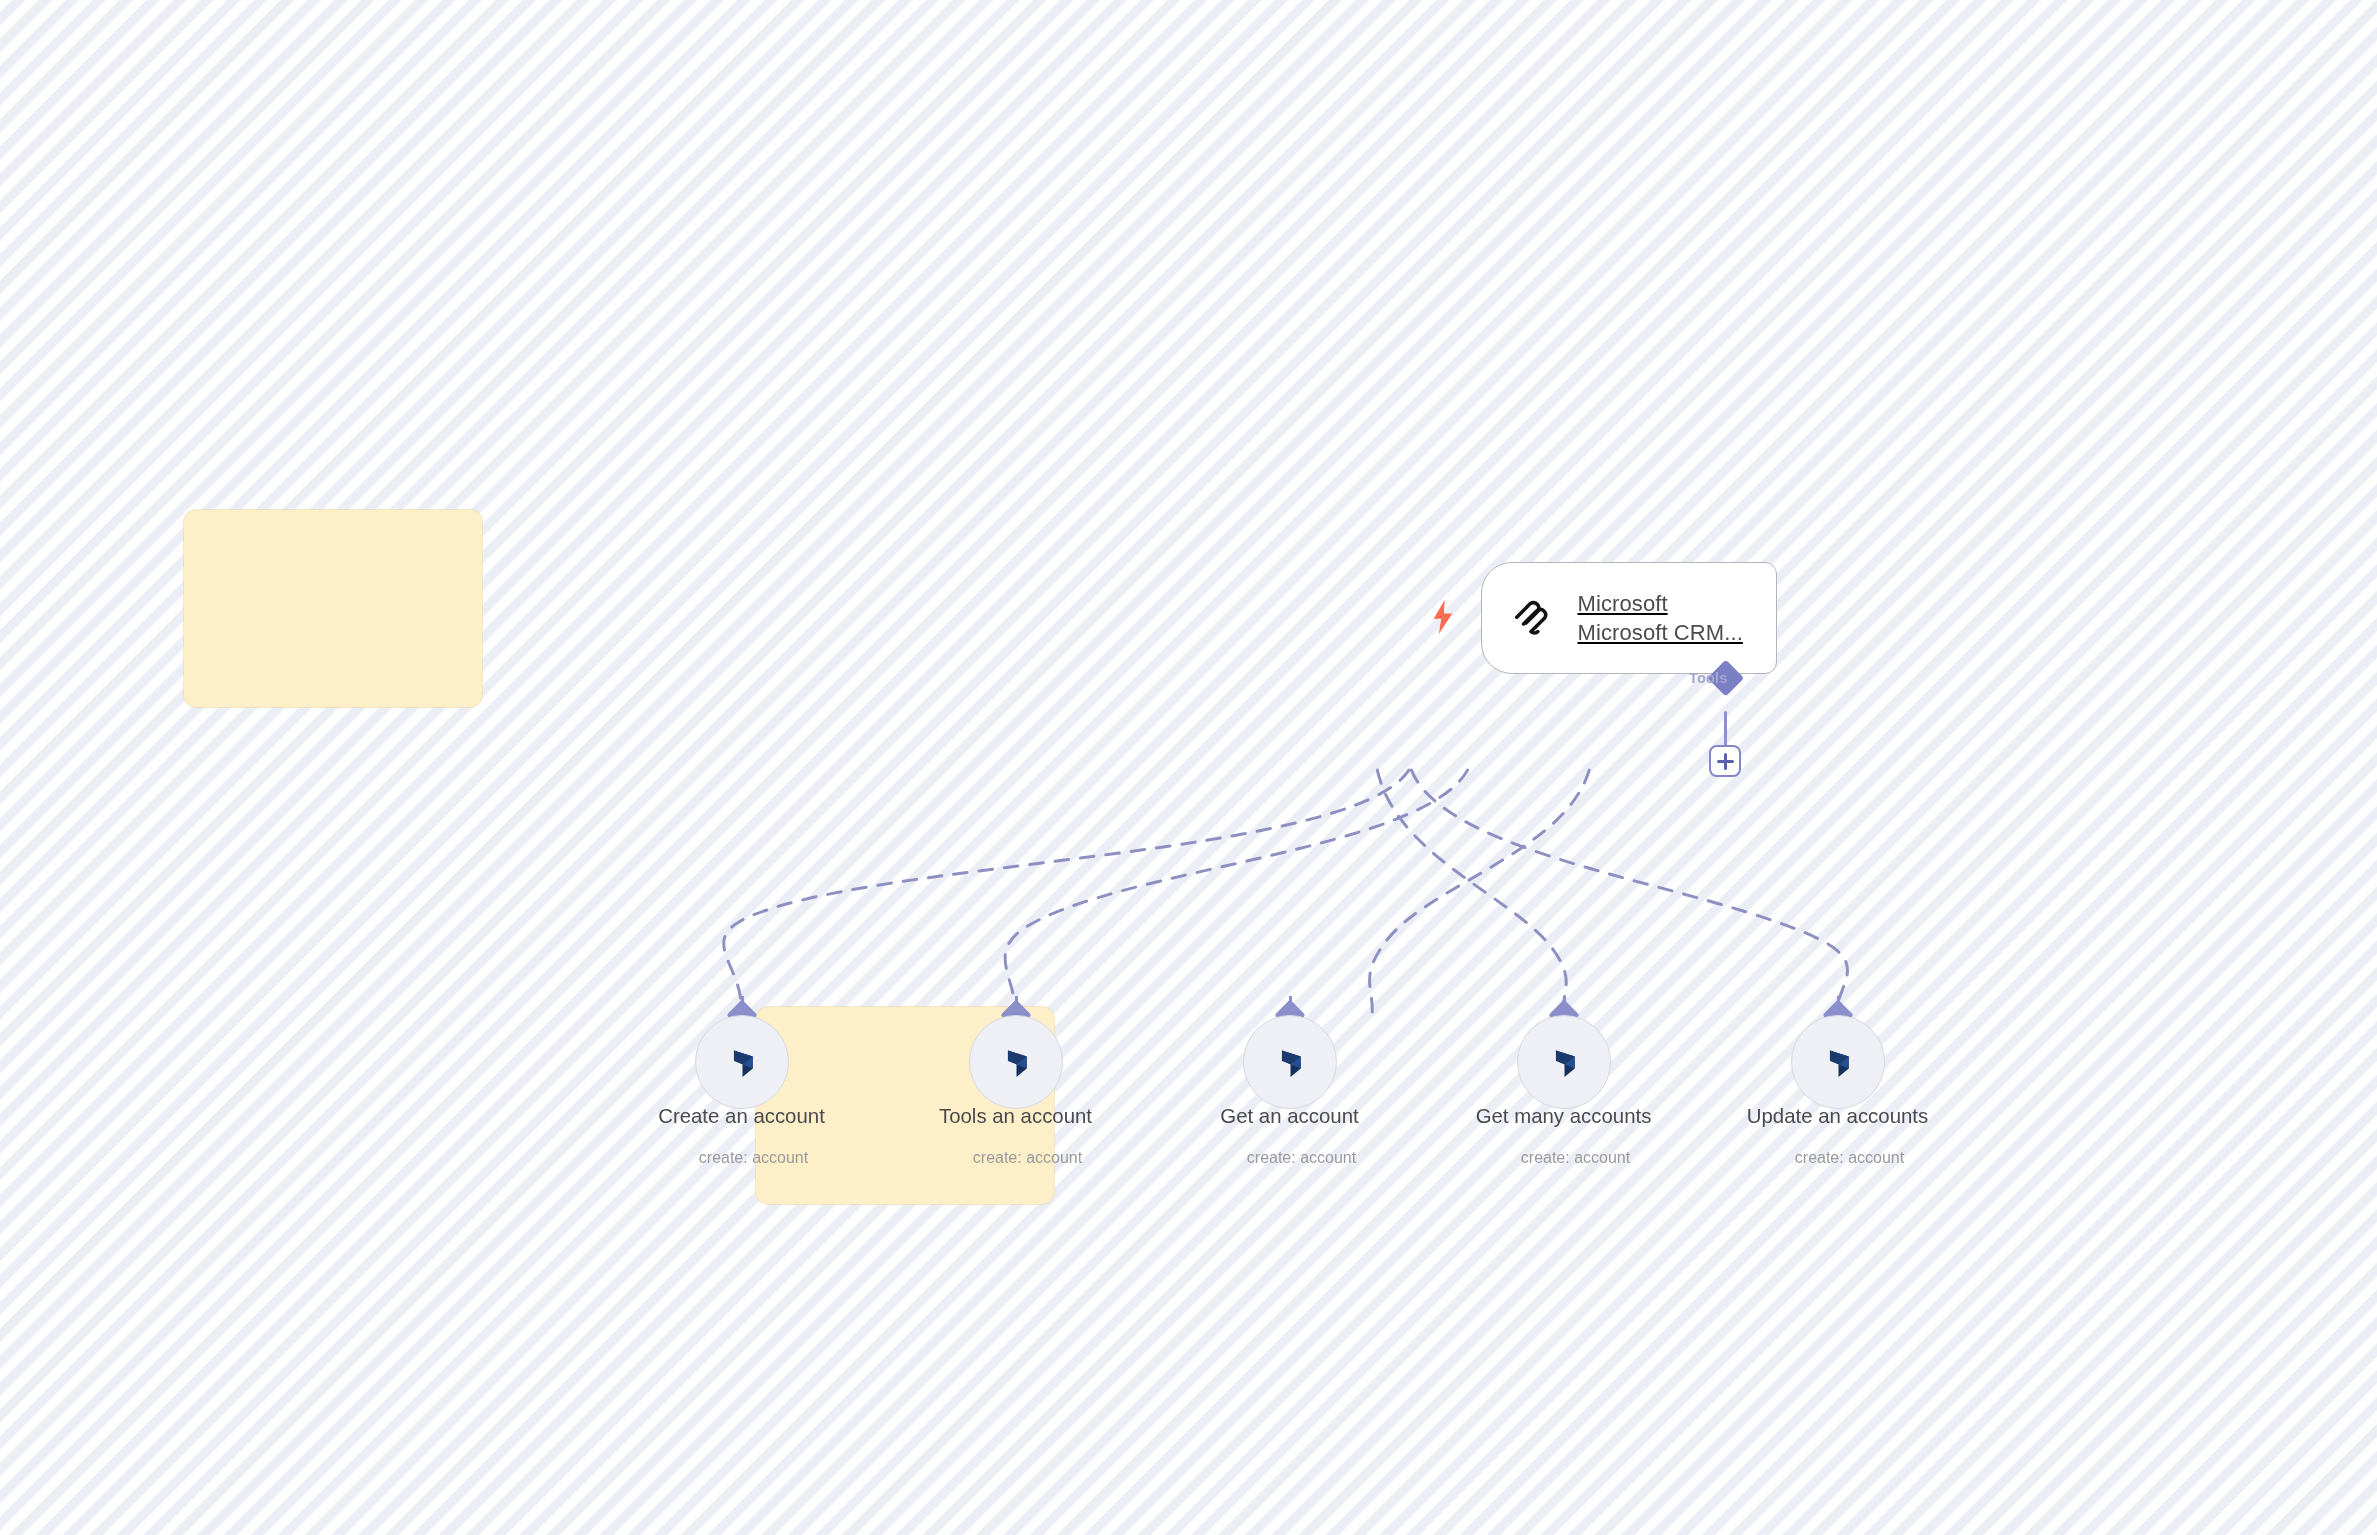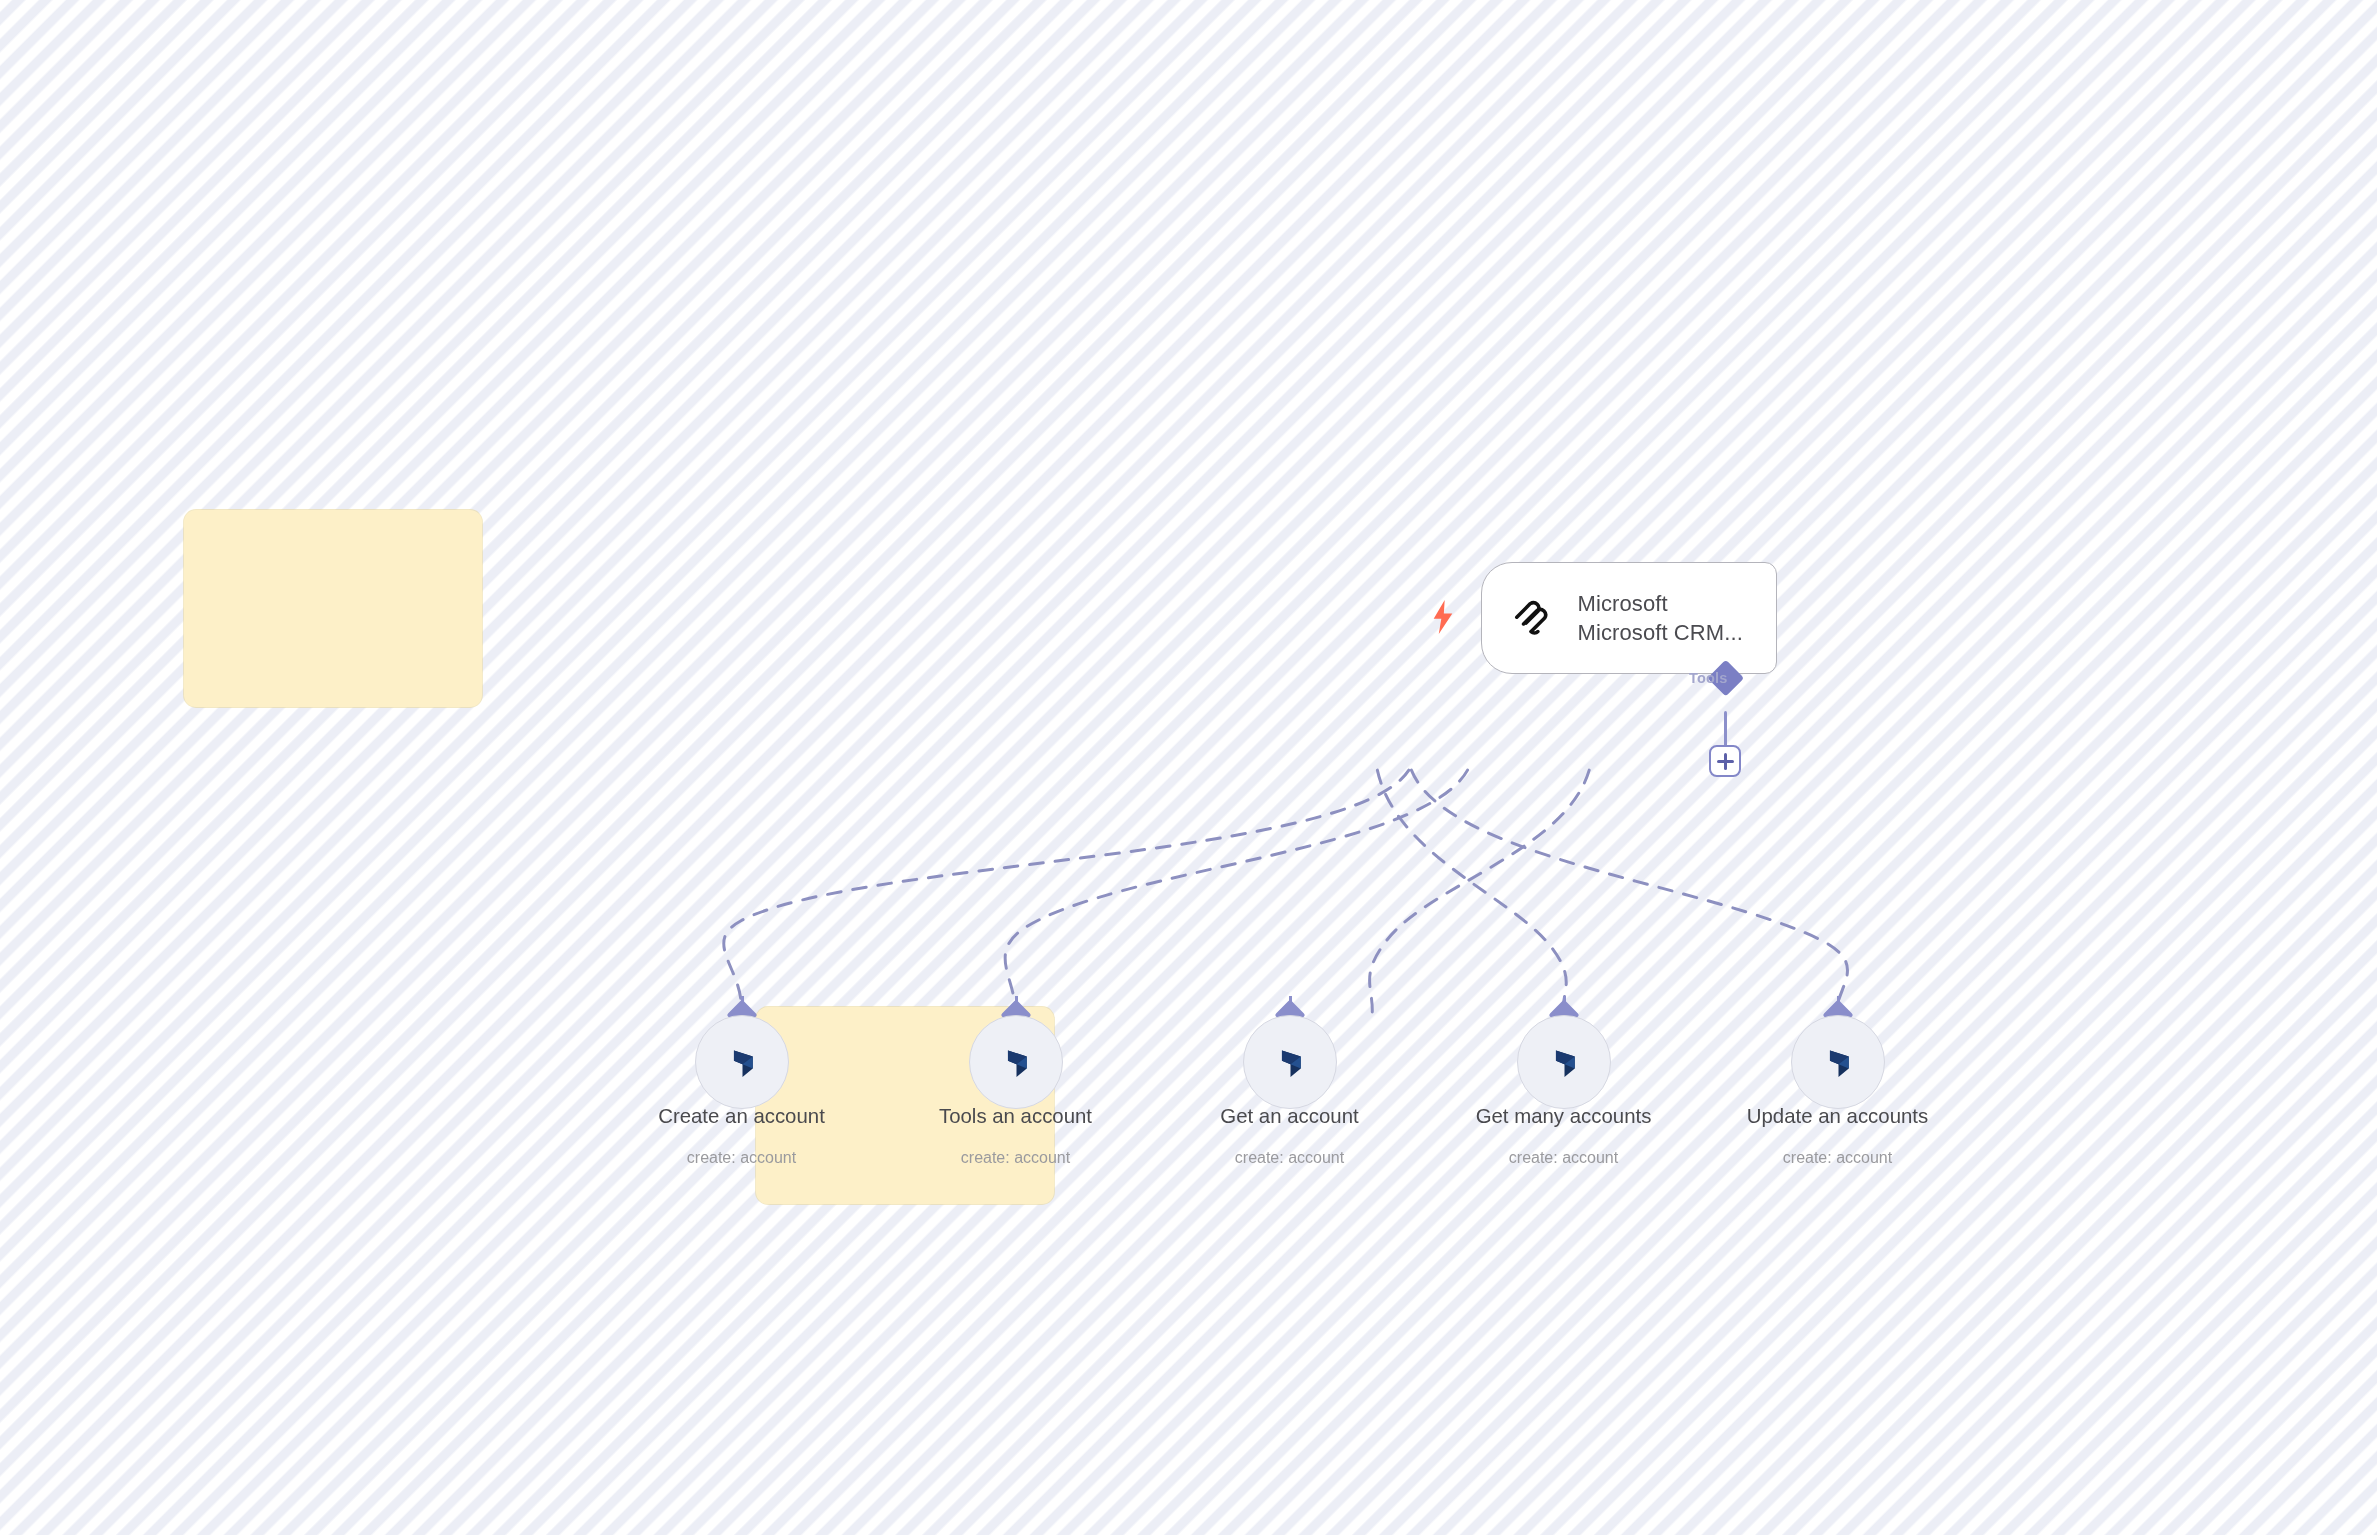--- a/index.html
+++ b/index.html
@@ -53,20 +53,21 @@
     width: 296px;
     height: 112px;
     background: #ffffff;
     border: 1.7px solid #b4b4bb;
     border-radius: 31px 12px 12px 31px;
     box-sizing: border-box;
     display: flex;
     align-items: center;
     padding-left: 25.5px;
     gap: 22px;
+    text-decoration: underline;
   }
 
   .agent-icon {
     width: 48px;
     height: 48px;
     flex: 0 0 48px;
     display: flex;
     align-items: center;
     justify-content: center;
   }
@@ -198,21 +199,21 @@
     left: 0;
     top: 90px;
     width: 187px;
     font-size: 20.4px;
     color: #4a4a4e;
     white-space: nowrap;
   }
 
   .tool-sub {
     position: absolute;
-    left: 0;
+    left: 12px;
     top: 134px;
     width: 187px;
     font-size: 16px;
     color: #9a9a9e;
     white-space: nowrap;
   }
 </style>
 </head>
 <body>
 

